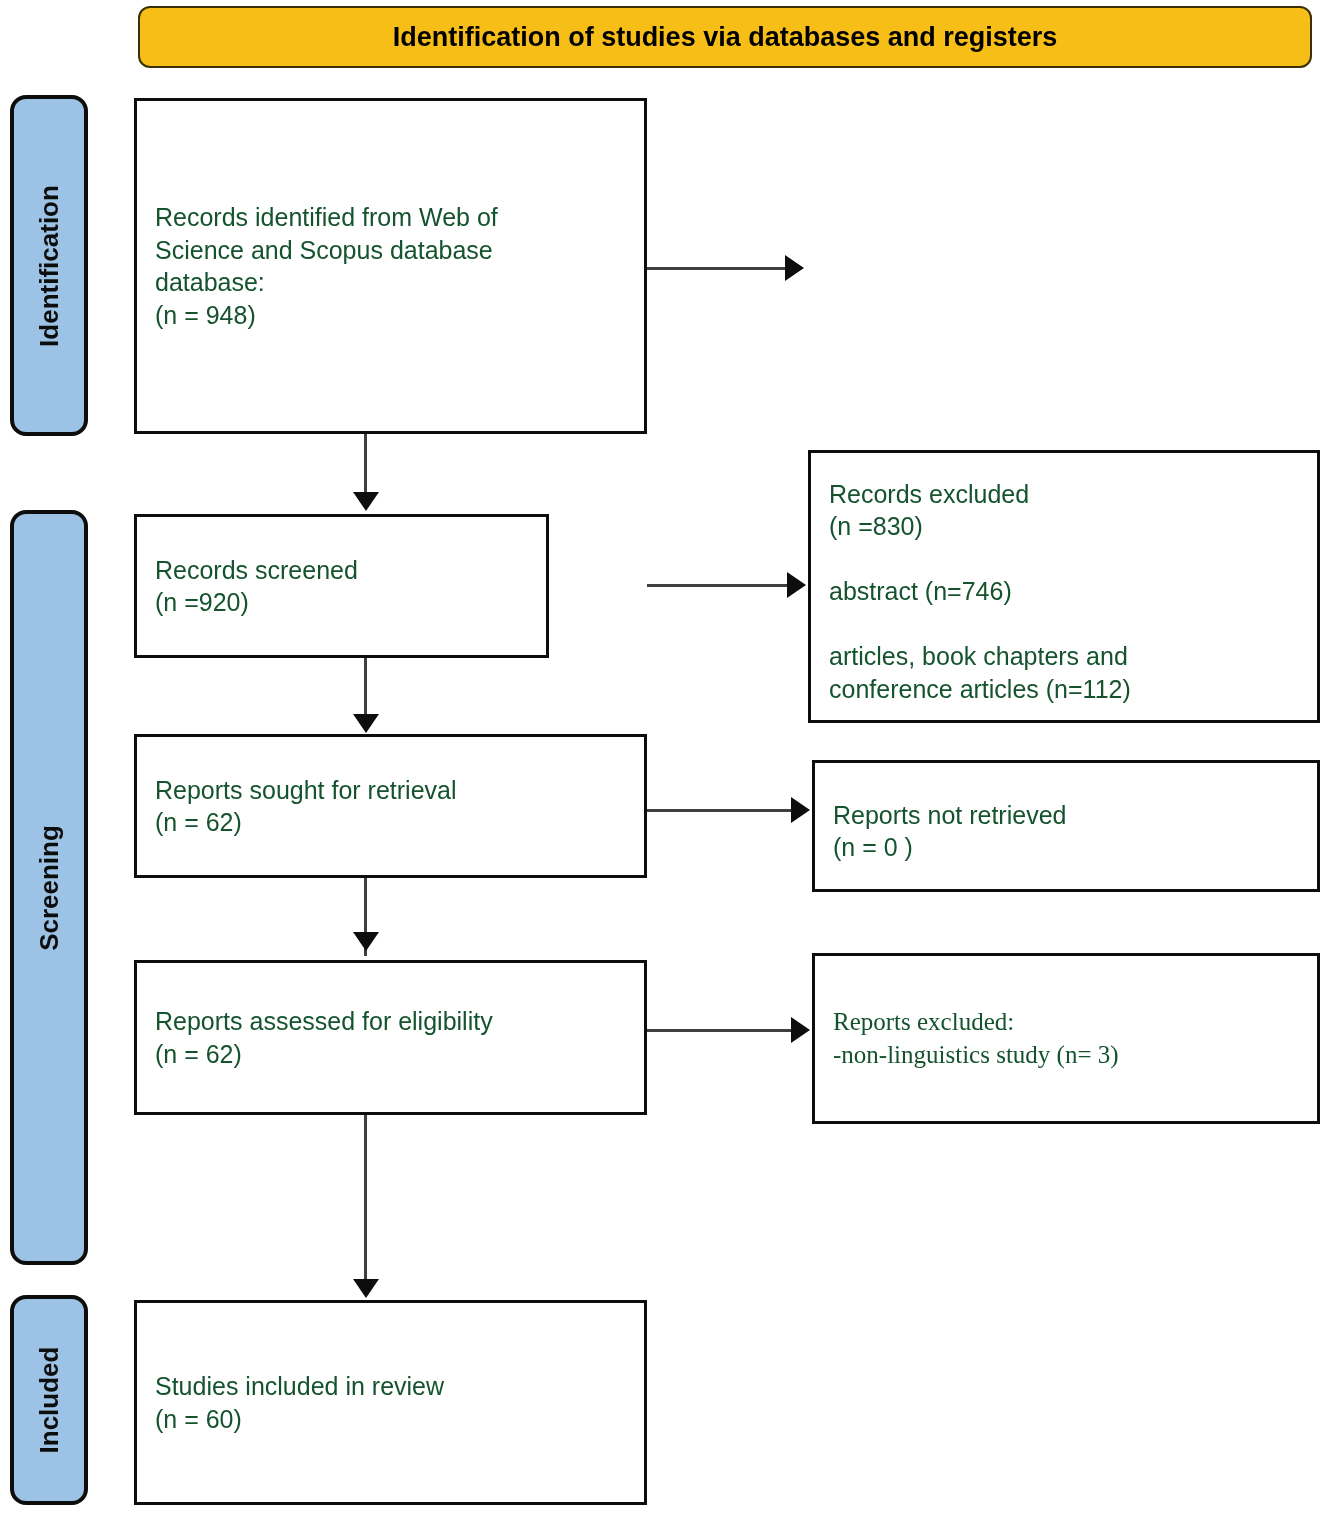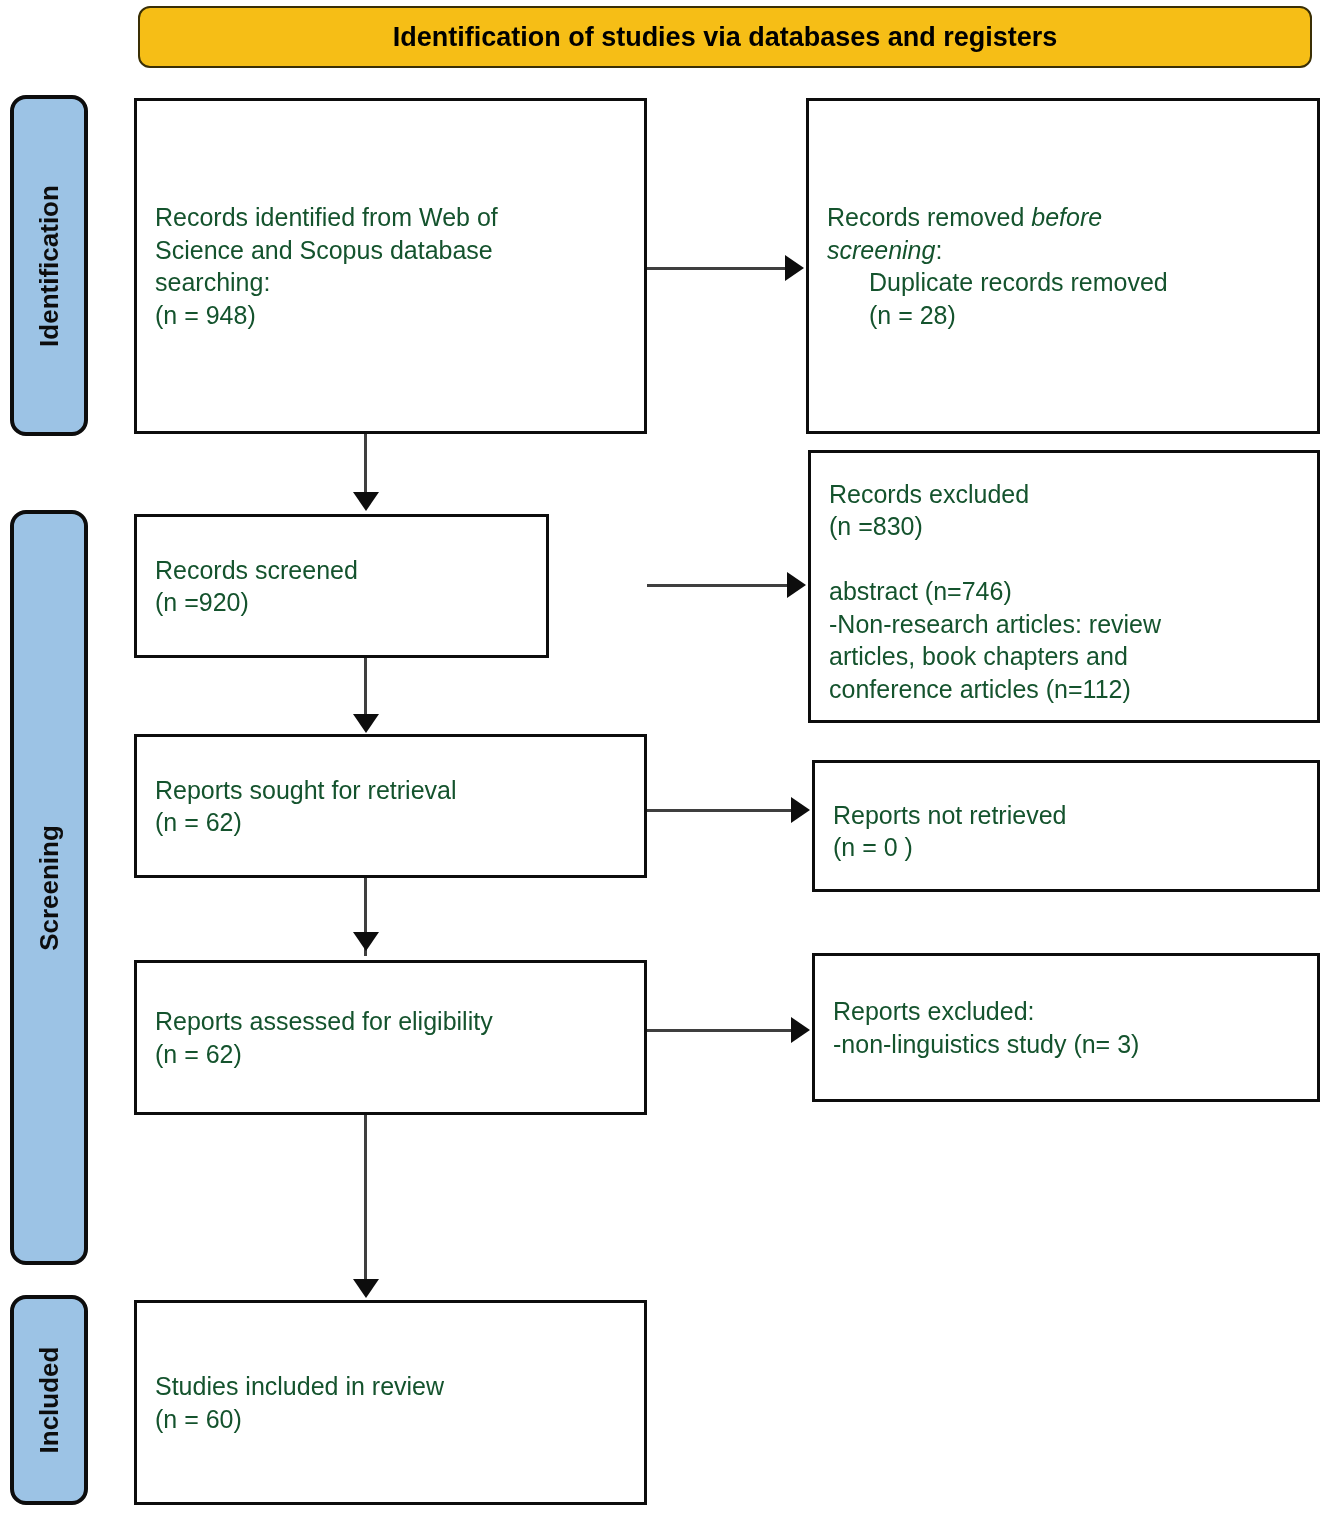--- a/index.html
+++ b/index.html
@@ -132,39 +132,36 @@
 
   <div class="stage" style="left:10px; top:510px; width:78px; height:755px;">
     <span class="stage-label">Screening</span>
   </div>
 
   <div class="stage" style="left:10px; top:1295px; width:78px; height:210px;">
     <span class="stage-label">Included</span>
   </div>
 
   <div class="box" style="left:134px; top:98px; width:513px; height:336px;">
-    <div class="box-text"><span>Records identified from Web of</span><br><span>Science and Scopus database</span><br><span>searching:</span><br><span>(n = 948)</span></div>
-  </div>
-
-  <div class="box" style="left:806px; top:98px; width:514px; height:336px;">
-    <div class="box-text"><span>Records removed </span><span class="ital">before</span><br><span class="ital">screening</span><span>:</span><br><span class="indent">Duplicate records removed</span><br><span class="indent">(n = 28)</span></div>
-  </div>
+    <div class="box-text"><span>Records identified from Web of</span><br><span>Science and Scopus database</span><br><span>database:</span><br><span>(n = 948)</span></div>
+  </div>
+
 
   <div class="hline" style="left:647px; top:267px; width:140px;"></div>
   <div class="arrow-right" style="left:785px; top:255px;"></div>
 
   <div class="vline" style="left:364px; top:434px; width:3px; height:62px;"></div>
   <div class="arrow-down" style="left:353px; top:492px;"></div>
 
   <div class="box" style="left:134px; top:514px; width:415px; height:144px;">
     <div class="box-text"><span>Records screened</span><br><span>(n =920)</span></div>
   </div>
 
   <div class="box top-text" style="left:808px; top:450px; width:512px; height:273px;">
-    <div class="box-text"><span>Records excluded</span><br><span>(n =830)</span><br><br><span>abstract (n=746)</span><br><span>-Non-research articles: review</span><br><span>articles, book chapters and</span><br><span>conference articles (n=112)</span></div>
+    <div class="box-text"><span>Records excluded</span><br><span>(n =830)</span><br><br><span>abstract (n=746)</span><br><br><span>articles, book chapters and</span><br><span>conference articles (n=112)</span></div>
   </div>
 
   <div class="hline" style="left:647px; top:584px; width:142px;"></div>
   <div class="arrow-right" style="left:787px; top:572px;"></div>
 
   <div class="vline" style="left:364px; top:658px; width:3px; height:60px;"></div>
   <div class="arrow-down" style="left:353px; top:714px;"></div>
 
   <div class="box" style="left:134px; top:734px; width:513px; height:144px;">
     <div class="box-text"><span>Reports sought for retrieval</span><br><span>(n = 62)</span></div>
@@ -177,21 +174,21 @@
   <div class="hline" style="left:647px; top:809px; width:146px;"></div>
   <div class="arrow-right" style="left:791px; top:797px;"></div>
 
   <div class="vline" style="left:364px; top:878px; width:3px; height:78px;"></div>
   <div class="arrow-down" style="left:353px; top:932px;"></div>
 
   <div class="box" style="left:134px; top:960px; width:513px; height:155px;">
     <div class="box-text"><span>Reports assessed for eligibility</span><br><span>(n = 62)</span></div>
   </div>
 
-  <div class="box" style="left:812px; top:953px; width:508px; height:149px;">
+  <div class="box" style="left:812px; top:953px; width:508px; height:171px;font-family:Liberation Serif, serif;">
     <div class="box-text"><span>Reports excluded:</span><br><span>-non-linguistics study (n= 3)</span></div>
   </div>
 
   <div class="hline" style="left:647px; top:1029px; width:146px;"></div>
   <div class="arrow-right" style="left:791px; top:1017px;"></div>
 
   <div class="vline" style="left:364px; top:1115px; width:3px; height:168px;"></div>
   <div class="arrow-down" style="left:353px; top:1279px;"></div>
 
   <div class="box" style="left:134px; top:1300px; width:513px; height:205px;">

